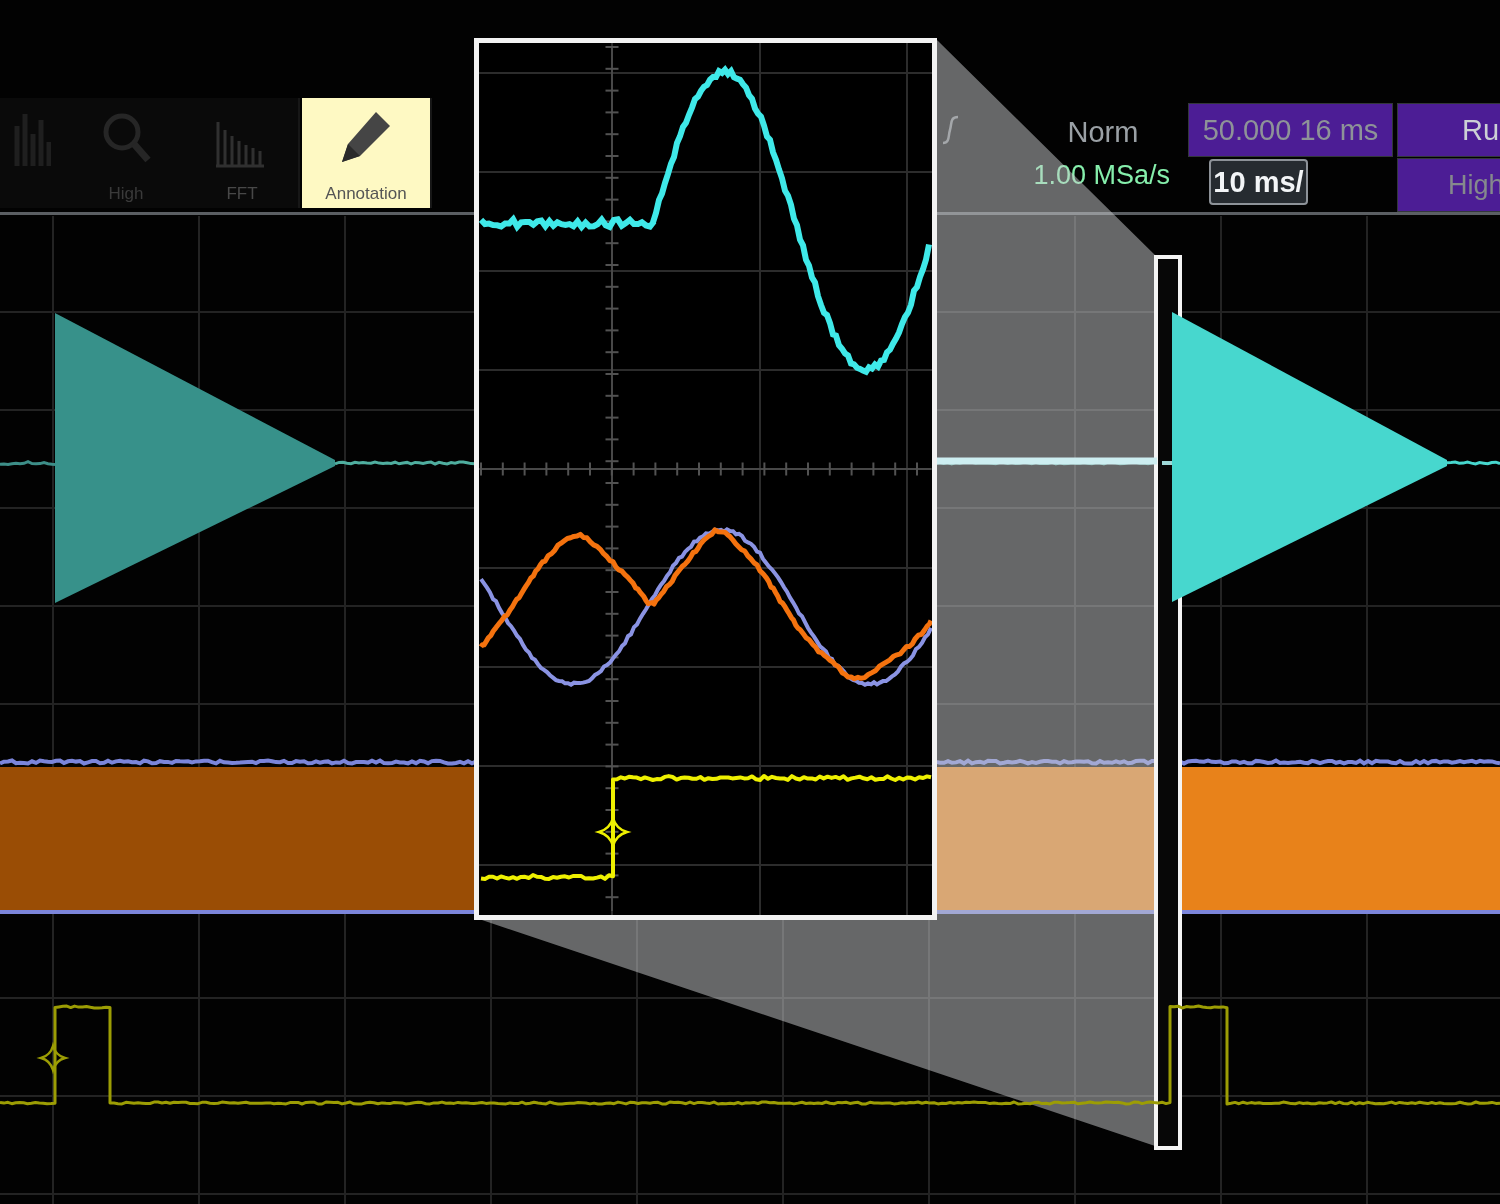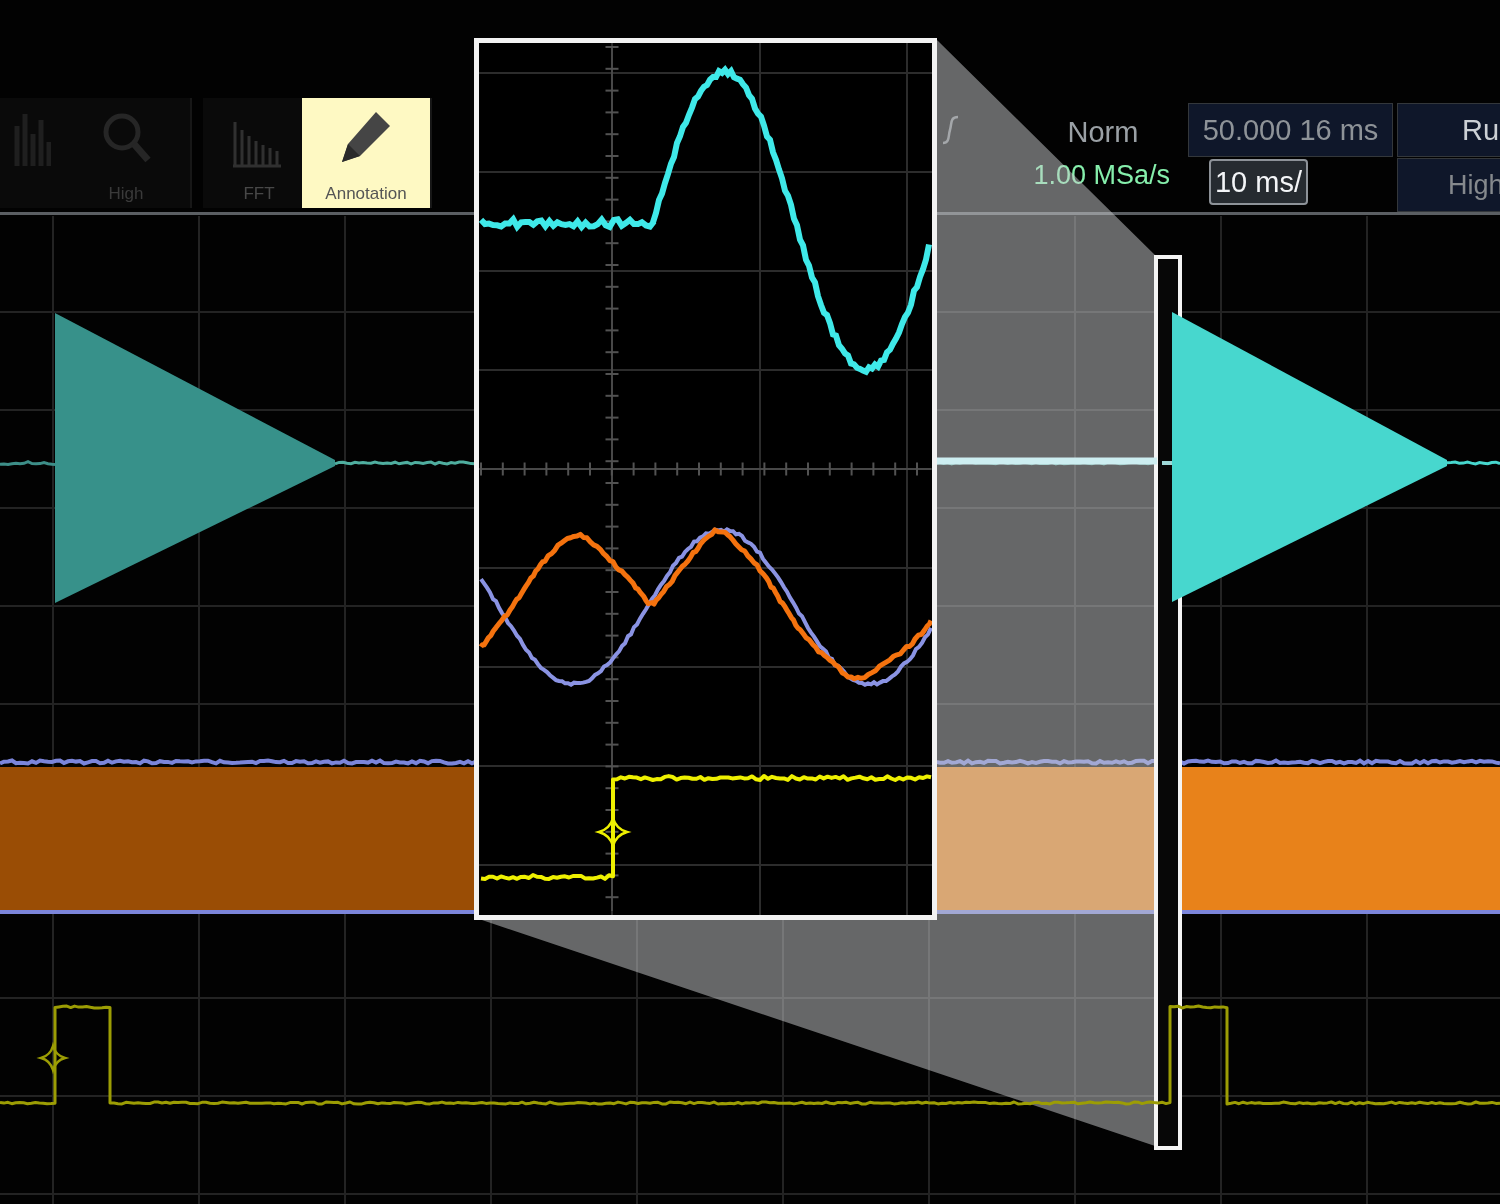--- a/index.html
+++ b/index.html
@@ -4,38 +4,38 @@
 <style>
   html,body{margin:0;padding:0;background:#000;}
   #screen{position:relative;width:1500px;height:1204px;background:#020202;overflow:hidden;
           font-family:"Liberation Sans",sans-serif;}
   
   #toolbar{position:absolute;left:0;top:98px;width:1500px;height:114px;z-index:1;}
   .tb-btn{position:absolute;top:0;height:110px;background:#0a0a0a;border-right:2px solid #171717;}
   .tb-btn .lbl{position:absolute;bottom:4px;width:100%;text-align:center;font-size:17px;color:#3a3a3a;}
   #btn-histogram{left:0;width:62px;}
   #btn-zoom{left:62px;width:128px;}
-  #btn-fft{left:203px;width:112px;}
+  #btn-fft{left:186px;width:112px;}
   #btn-fft .lbl{color:#484848;}
   #btn-annotation{left:302px;width:128px;background:#fef9c3;}
   #btn-annotation .lbl{color:#555;}
   .icon-wrap{position:absolute;top:10px;left:0;width:100%;height:66px;display:flex;justify-content:center;}
-  .cell{position:absolute;box-sizing:border-box;border:1px solid #33373b;background:#0f172a;}
+  .cell{position:absolute;box-sizing:border-box;border:1px solid #33373b;background:#4c1d95;}
   #trig-glyph{position:absolute;left:941px;top:16px;}
   #trig-mode{position:absolute;left:1020px;top:18px;width:166px;text-align:center;
              font-size:29px;color:#9aa0a5;}
   #delay-cell{left:1188px;top:5px;width:205px;height:54px;}
   #delay-cell span{display:block;text-align:center;line-height:52px;font-size:29px;color:#8e9398;}
   #run-cell{left:1397px;top:5px;width:112px;height:54px;}
   #run-cell span{display:block;padding-left:64px;line-height:52px;font-size:29px;color:#ccd0d5;}
   #samplerate{position:absolute;left:1000px;top:62px;width:170px;text-align:right;
               font-size:27px;color:#86efac;}
   #timebase-box{position:absolute;left:1209px;top:61px;width:99px;height:46px;background:#262b30;
                 border:2px solid #8d9298;border-radius:4px;box-sizing:border-box;}
-  #timebase-box span{display:block;text-align:center;line-height:42px;font-size:29px;font-weight:normal;color:#f3f5f7;}
+  #timebase-box span{display:block;text-align:center;line-height:42px;font-size:29px;font-weight:bold;color:#f3f5f7;}
   #high-cell{left:1397px;top:60px;width:112px;height:54px;}
   #high-cell span{display:block;padding-left:50px;line-height:52px;font-size:27px;color:#85898d;}
   #separator{position:absolute;left:0;top:212px;width:1500px;height:3px;background:#5b5f63;z-index:1;}
   
   #main-svg{position:absolute;left:0;top:0;z-index:2;}
   
   #inset{position:absolute;left:474px;top:38px;width:453px;height:872px;background:#000;
          border:5px solid #f2f2f2;z-index:3;}
   #inset-svg{position:absolute;left:0;top:0;}
 </style>

